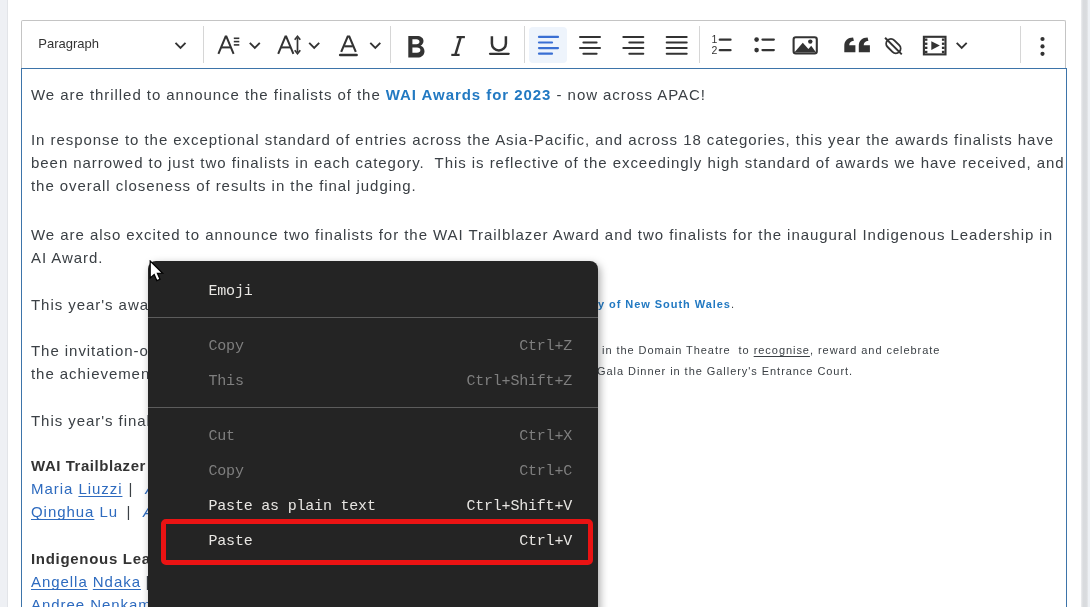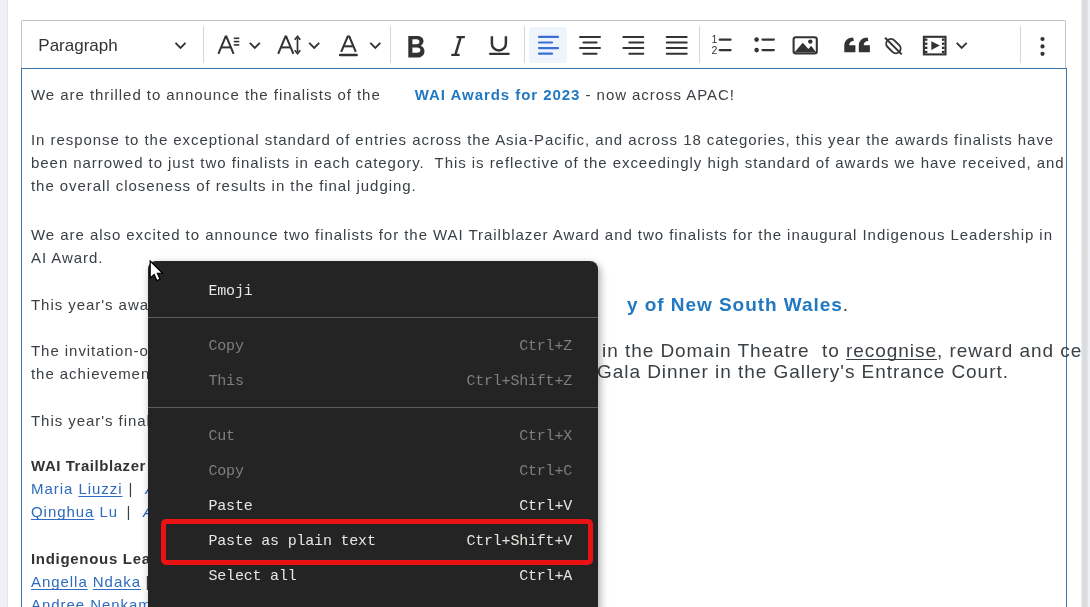--- a/index.html
+++ b/index.html
@@ -1,27 +1,27 @@
 <!DOCTYPE html>
 <html><head><meta charset="utf-8"><style>
 html,body{margin:0;padding:0;width:1090px;height:607px;overflow:hidden;background:#fff;}
 body{font-family:"Liberation Sans",sans-serif;position:relative;}
 .abs{position:absolute;}
 #leftstrip{left:0;top:0;width:7px;height:607px;background:#eef0f4;border-right:1px solid #e2e4e8;}
 #toolbar{left:21px;top:20px;width:1045px;height:48px;background:#fff;border:1px solid #c4c4c4;border-bottom:none;border-radius:2px 2px 0 0;box-sizing:border-box;}
 #content{left:21px;top:68px;width:1046px;height:700px;background:#fff;border:1px solid #3d74a9;box-sizing:border-box;}
-#paraLabel{left:38.3px;top:35.8px;font-size:17px;line-height:normal;color:#333;}
+#paraLabel{left:38.3px;top:35.8px;font-size:13px;line-height:normal;color:#333;}
 .tsep{position:absolute;top:26px;height:37px;width:1px;background:#d6d6d6;}
 #alBtn{left:529px;top:27px;width:38px;height:36px;background:#eef4fc;border-radius:4px;}
 
 .p{position:absolute;left:31px;font-size:15px;line-height:23px;color:#3b4045;letter-spacing:0.95px;white-space:nowrap;}
 .p b{font-weight:bold;color:#333;}
-a.lnk{color:#2279c2;font-weight:bold;text-decoration:none;margin-left:29px;}
+a.lnk{color:#2279c2;font-weight:bold;text-decoration:none;}
 a.nm{color:#2e6bbf;text-decoration:none;margin-top:48px;}
-.frag{position:absolute;font-size:19px;line-height:23px;color:#3b4045;white-space:pre;letter-spacing:0.95px;text-align:right;}
+.frag{position:absolute;font-size:11px;line-height:23px;color:#3b4045;white-space:pre;letter-spacing:0.95px;text-align:right;}
 .sq{text-decoration-skip-ink:none;text-decoration-line:underline;text-decoration-style:wavy;text-decoration-color:#d8261a;text-decoration-thickness:1.2px;text-underline-offset:2.2px;text-decoration:underline;}
 
 #menu{left:148px;top:261px;width:450px;height:400px;background:#242424;border-radius:8px;box-shadow:2px 3px 8px rgba(0,0,0,0.35);color:#e8e6e3;font-size:15px;padding-top:13px;box-sizing:border-box;}
 .mi{height:35px;line-height:35px;padding:0 26px 0 60.5px;display:flex;justify-content:space-between;letter-spacing:-0.2px;font-family:Liberation Mono, monospace;}
 .mi.dis{color:#7f7f7f;}
 .msep{height:1px;background:#5c5c5c;margin:8px 0 11px 0;}
 #redbox{left:160.5px;top:518.5px;width:432px;height:46px;border:5px solid #ea1313;border-radius:5px;box-sizing:border-box;}
 #scrollthumb{left:1080.5px;top:0;width:7px;height:607px;background:linear-gradient(90deg,#edeef0,#d9dbde 30%,#d9dbde 75%,#e6e8ea);}
 #scrolledge{left:1087.5px;top:0;width:2.5px;height:607px;background:#eef1f5;}
 </style></head>
@@ -184,30 +184,26 @@
   <div class="msep"></div>
   <div class="mi dis">
       <span>Cut</span>
       <span>Ctrl+X</span>
     </div>
   <div class="mi dis">
       <span>Copy</span>
       <span>Ctrl+C</span>
     </div>
   <div class="mi">
+      <span>Paste as plain text</span>
+      <span>Ctrl+Shift+V</span>
+    </div>
+  <div class="mi">
       <span>Paste</span>
       <span>Ctrl+V</span>
-    </div>
-  <div class="mi">
-      <span>Paste as plain text</span>
-      <span>Ctrl+Shift+V</span>
-    </div>
-  <div class="mi">
-      <span>Select all</span>
-      <span>Ctrl+A</span>
     </div>
 </div>
 <div class="abs" id="redbox"></div>
 
 <svg class="abs" style="left:149px;top:260px" width="20" height="24" viewBox="0 0 20 24">
     <path d="M1.2 1 L1.2 17.9 L5.2 14.5 L7.8 20.6 L11.0 19.2 L8.4 13.3 L13.6 13.2 Z" fill="#fff" stroke="#000" stroke-width="1.2"></path>
   </svg>
 
 <div class="abs" id="scrollthumb"></div>
 <div class="abs" id="scrolledge"></div>

